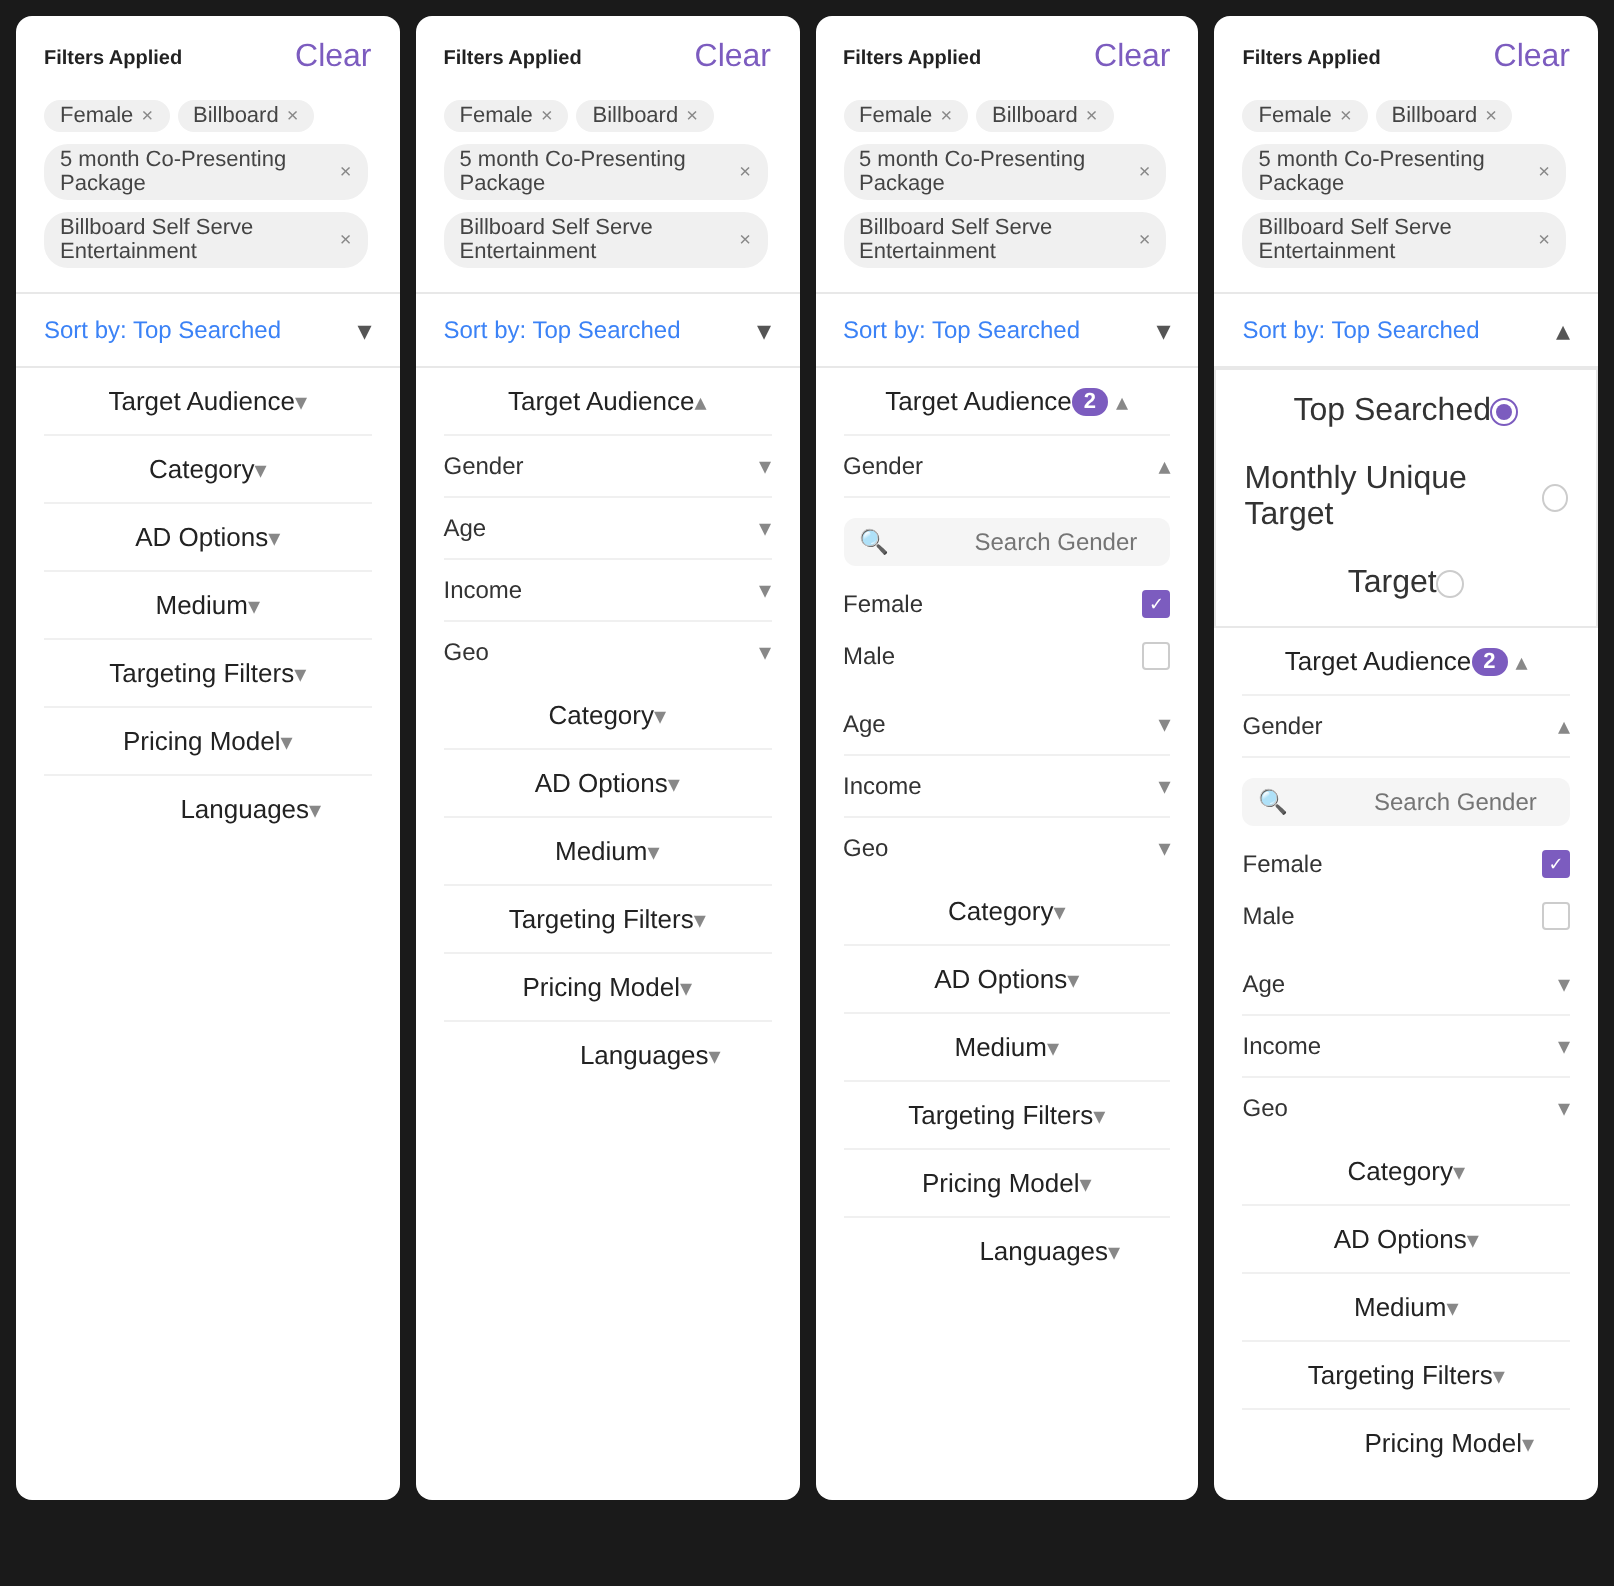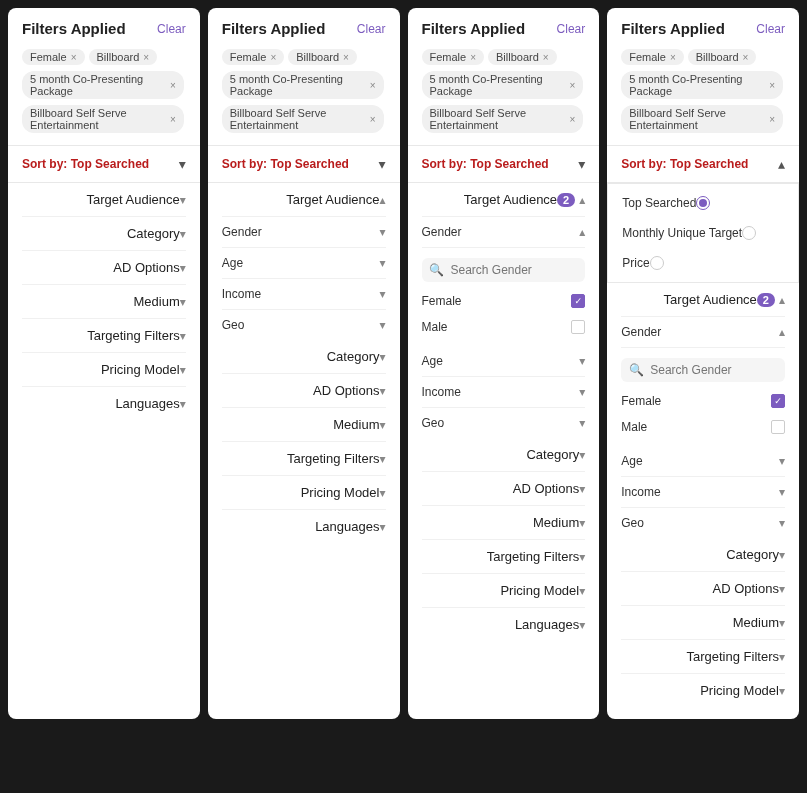--- a/index.html
+++ b/index.html
@@ -25,26 +25,26 @@
       padding: 12px 14px 10px;
       border-bottom: 1px solid #e8e8e8;
     }
     .filters-header {
       display: flex;
       justify-content: space-between;
       align-items: center;
       margin-bottom: 10px;
     }
     .filters-title {
-      font-size: 15px;
+      font-size: 10px;
       font-weight: 600;
       color: #222;
     }
     .clear-btn {
-      font-size: 12px;
+      font-size: 16px;
       color: #7c5cbf;
       font-weight: 500;
       cursor: pointer;
       background: none;
       border: none;
     }
     .filter-tag {
       display: inline-flex;
       align-items: center;
       background: #f0f0f0;
@@ -68,36 +68,36 @@
     .sort-bar {
       display: flex;
       align-items: center;
       justify-content: space-between;
       padding: 10px 14px;
       border-bottom: 1px solid #e8e8e8;
       cursor: pointer;
     }
     .sort-label {
       font-size: 12px;
-      color: #b91c1c;
-      font-weight: 700;
+      color: #3b82f6;
+      font-weight: 400;
     }
     .sort-icon {
       font-size: 14px;
       color: #555;
     }
     .panel-body {
       padding: 0 14px 12px;
       overflow-y: auto;
       flex: 1;
     }
     .filter-row {
       display: flex;
       align-items: center;
-      justify-content: flex-end;
+      justify-content: center;
       padding: 9px 0;
       border-bottom: 1px solid #f0f0f0;
       cursor: pointer;
     }
     .filter-row:last-child {
       border-bottom: none;
       margin-left: 43px;
     }
     .filter-row-label {
       font-size: 13px;
@@ -155,20 +155,21 @@
       font-size: 12px;
       color: #aaa;
     }
     .search-input {
       font-size: 12px;
       color: #1d4ed8;
       background: transparent;
       border: none;
       outline: none;
       flex: 1;
+      text-align: center;
     }
     .checkbox-item {
       display: flex;
       align-items: center;
       justify-content: space-between;
       padding: 6px 0;
     }
     .checkbox-label {
       font-size: 12px;
       color: #333;
@@ -192,23 +193,23 @@
       font-size: 9px;
     }
     .sort-options {
       background: #fff;
       border: 1px solid #e8e8e8;
       padding: 4px 0;
     }
     .sort-option {
       display: flex;
       align-items: center;
-      justify-content: flex-start;
+      justify-content: center;
       padding: 8px 14px;
-      font-size: 12px;
+      font-size: 16px;
       color: #333;
       cursor: pointer;
     }
     .sort-option .radio-dot {
       width: 14px;
       height: 14px;
       border-radius: 50%;
       border: 1.5px solid #ccc;
       display: flex;
       align-items: center;
@@ -451,21 +452,21 @@
     <div class="sort-options">
       <div class="sort-option">
         <span>Top Searched</span>
         <div class="radio-dot selected"></div>
       </div>
       <div class="sort-option">
         <span>Monthly Unique Target</span>
         <div class="radio-dot"></div>
       </div>
       <div class="sort-option">
-        <span>Price</span>
+        <span>Target</span>
         <div class="radio-dot"></div>
       </div>
     </div>
     <div class="panel-body">
       <div class="filter-row">
         <span class="filter-row-label">Target Audience</span>
         <div class="filter-row-right">
           <span class="badge">2</span>
           <span class="chevron-icon">▴</span>
         </div>

